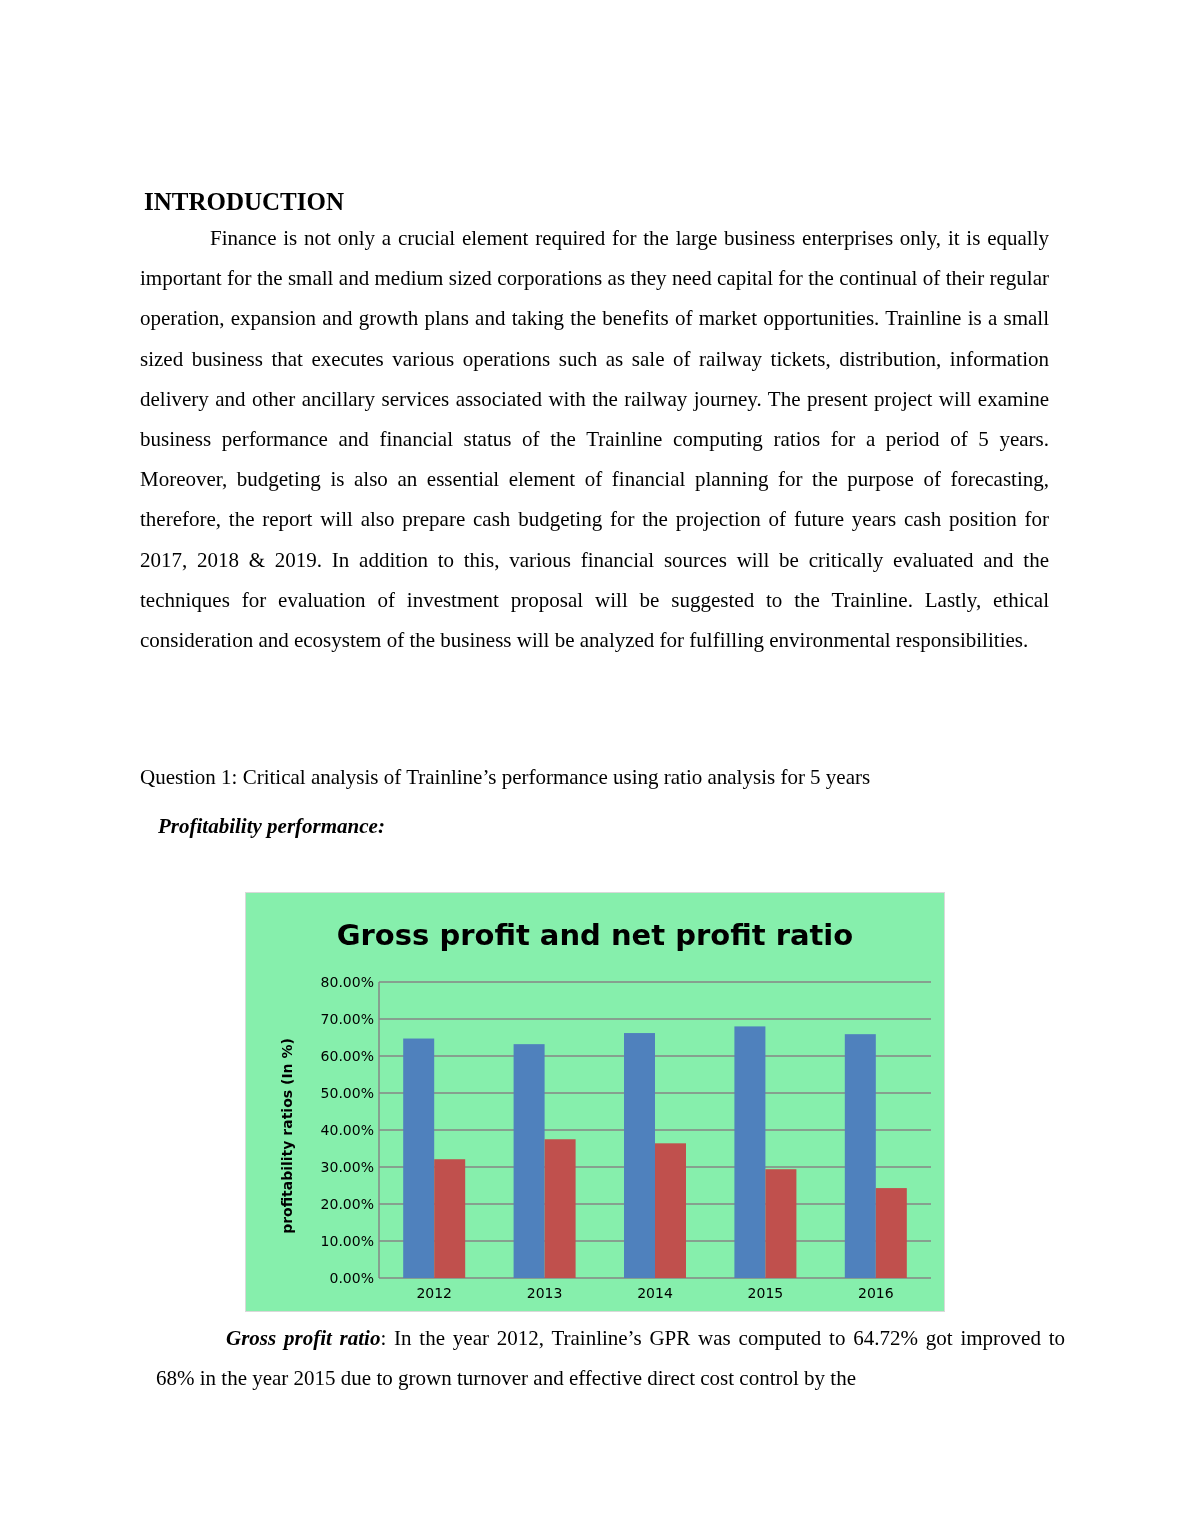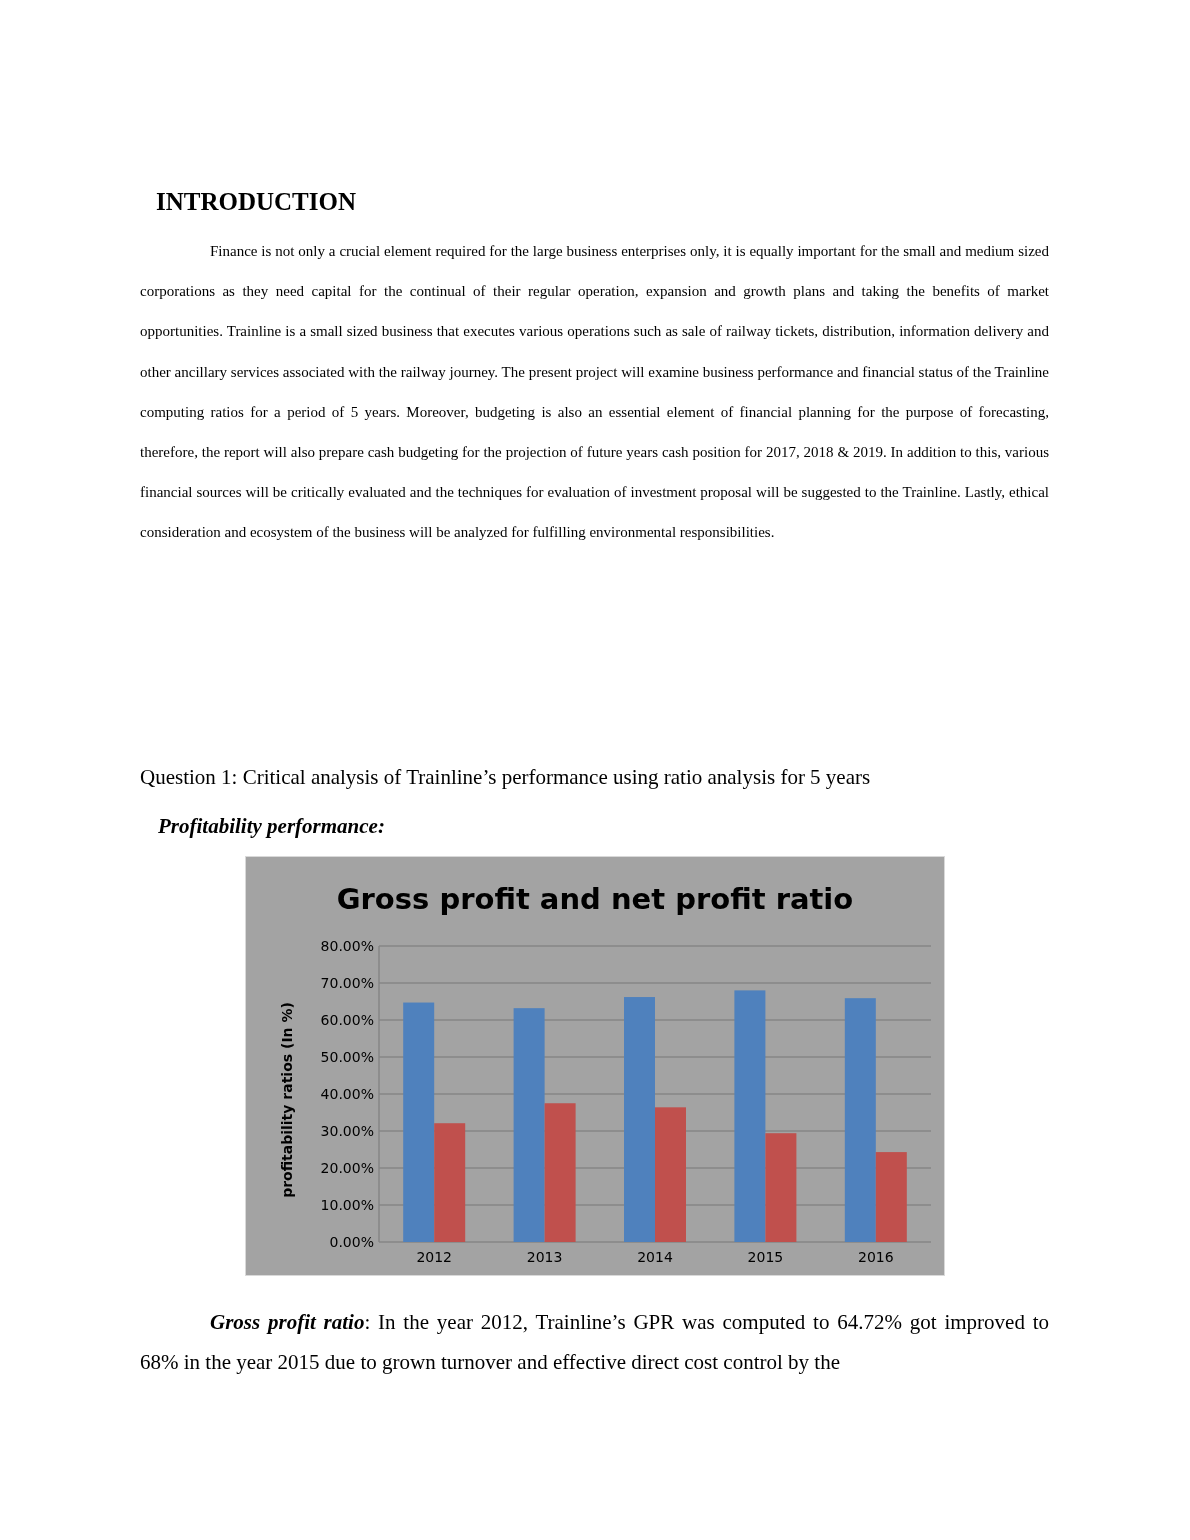--- a/index.html
+++ b/index.html
@@ -1,27 +1,27 @@
 <!DOCTYPE html>
 <html><head>
 <meta charset="utf-8">
 <style>
   html, body { margin: 0; padding: 0; background: #ffffff; }
   body { width: 1190px; height: 1540px; position: relative; overflow: hidden;
          font-family: "Liberation Serif", "DejaVu Serif", serif; color: #000; }
   .page { position: absolute; left: 140px; top: 0; width: 909px; }
-  .heading { position: absolute; top: 188px; left: 16px; font-size: 25px; font-weight: bold; margin: 0; }
-  .intro { position: absolute; top: 231px; left: 0; width: 909px; margin: 0;
-           font-size: 15px; line-height: 40.2px; text-align: justify; text-indent: 70px; }
+  .heading { position: absolute; top: 188px; left: 4px; font-size: 25px; font-weight: bold; margin: 0; }
+  .intro { position: absolute; top: 218px; left: 0; width: 909px; margin: 0;
+           font-size: 21px; line-height: 40.2px; text-align: justify; text-indent: 70px; }
   .question { position: absolute; top: 765px; left: 0; margin: 0; font-size: 21px; }
   .subhead { position: absolute; top: 796px; left: 0; margin: 18px; font-size: 21px; font-weight: bold; font-style: italic; }
-  .chart-box { position: absolute; left: 245px; top: 856px; width: 698px; height: 418px;
-               border: 1px solid #d9d9d9; background: #a3a3a3; }
+  .chart-box { position: absolute; left: 245px; top: 892px; width: 698px; height: 418px;
+               border: 1px solid #d9d9d9; background: #86efac; }
   .chart-box svg { position: absolute; left: 0; top: 0; }
-  .gpr { position: absolute; top: 1302px; left: 0; width: 909px; margin: 0;
+  .gpr { position: absolute; top: 1302px; left: 0; width: 909px; margin: 16px;
          font-size: 21px; line-height: 40.2px; text-align: justify; text-indent: 70px; }
   .gpr b { font-style: italic; }
   .ctext { font-family: "DejaVu Sans", "Liberation Sans", sans-serif; }
 </style>
 </head>
 <body>
 
 <div class="page">
   <h1 class="heading">INTRODUCTION</h1>
   <p class="intro">Finance is not only a crucial element required for the large business enterprises only, it is equally important for the small and medium sized corporations as they need capital for the continual of their regular operation, expansion and growth plans and taking the benefits of market opportunities. Trainline is a small sized business that executes various operations such as sale of railway tickets, distribution, information delivery and other ancillary services associated with the railway journey. The present project will examine business performance and financial status of the Trainline computing ratios for a period of 5 years.  Moreover, budgeting is also an essential element of financial planning for the purpose of forecasting, therefore, the report will also prepare cash budgeting for the projection of future years cash position for 2017, 2018 &amp; 2019. In addition to this, various financial sources will be critically evaluated and the techniques for evaluation of investment proposal will be suggested to the Trainline. Lastly, ethical consideration and ecosystem of the business will be analyzed for fulfilling environmental responsibilities.</p>

